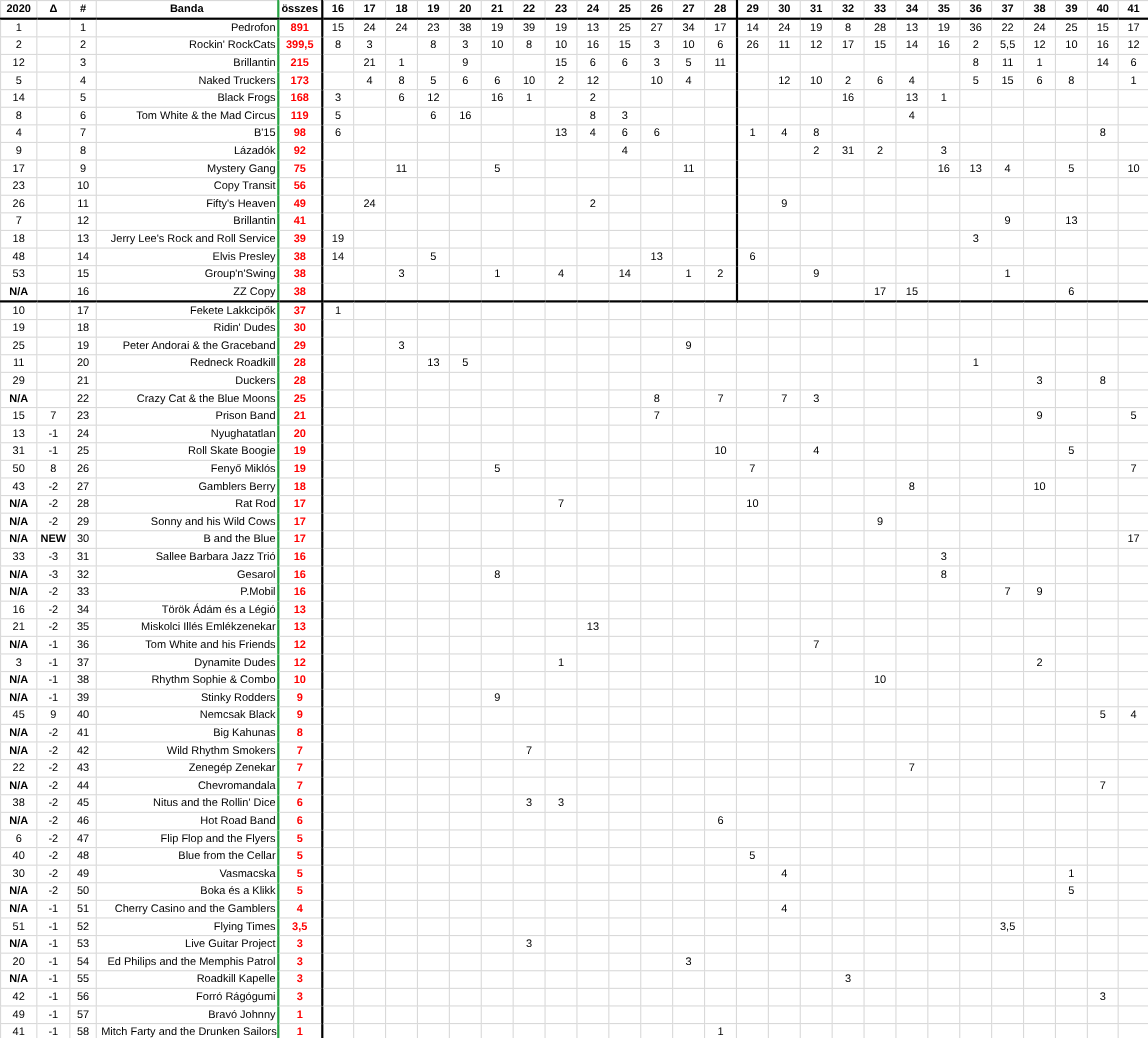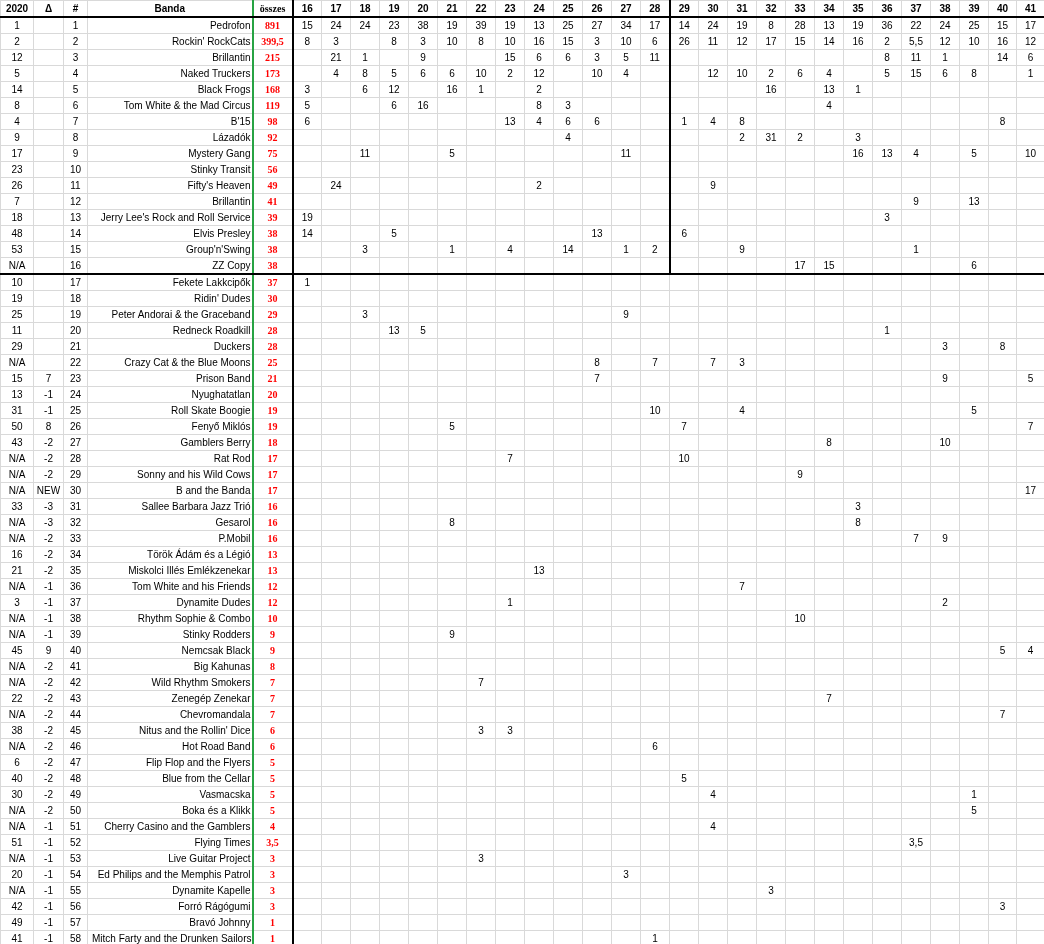--- a/index.html
+++ b/index.html
@@ -18,25 +18,24 @@
     font-weight:normal;
     line-height:1.1;
   }
   thead th{font-weight:bold;border-bottom:2px solid #000;height:15px;margin-left:11px;}
   td.band{text-align:right;padding-left:4px;}
   .total{
     color:#ff0000;
     font-weight:bold;
     border-left:2px solid #27a343;
     border-right:2px solid #000;
-    font-family:Liberation Serif, serif;
   }
   thead th.total{color:#000;}
   td.total{color:#ff0000;margin-top:33px;}
-  .bold{font-weight:normal;}
+  .bold{font-weight:bold;}
   tr.sep th, tr.sep td{border-bottom:2px solid #000;}
   .w28d{border-right:2px solid #000;}
 </style>
 </head>
 <body>
 
 <table id="grid">
   <colgroup id="cols">
       <col style="width: 33px;">
       <col style="width: 30px;">
@@ -400,21 +399,21 @@
         <td>4</td>
         <td></td>
         <td>5</td>
         <td></td>
         <td>10</td>
       </tr>
       <tr>
         <td>23</td>
         <td></td>
         <td>10</td>
-        <td class="band">Stinky Transit</td>
+        <td class="band">Copy Transit</td>
         <td class="total">56</td>
         <td></td>
         <td></td>
         <td></td>
         <td></td>
         <td></td>
         <td></td>
         <td></td>
         <td></td>
         <td></td>
@@ -1060,21 +1059,21 @@
         <td></td>
         <td></td>
         <td></td>
         <td></td>
         <td></td>
       </tr>
       <tr>
         <td class="bold">N/A</td>
         <td class="bold">NEW</td>
         <td>30</td>
-        <td class="band">B and the Banda</td>
+        <td class="band">B and the Blue</td>
         <td class="total">17</td>
         <td></td>
         <td></td>
         <td></td>
         <td></td>
         <td></td>
         <td></td>
         <td></td>
         <td></td>
         <td></td>
@@ -1885,21 +1884,21 @@
         <td></td>
         <td></td>
         <td></td>
         <td></td>
         <td></td>
       </tr>
       <tr>
         <td class="bold">N/A</td>
         <td>-1</td>
         <td>55</td>
-        <td class="band">Dynamite Kapelle</td>
+        <td class="band">Roadkill Kapelle</td>
         <td class="total">3</td>
         <td></td>
         <td></td>
         <td></td>
         <td></td>
         <td></td>
         <td></td>
         <td></td>
         <td></td>
         <td></td>

